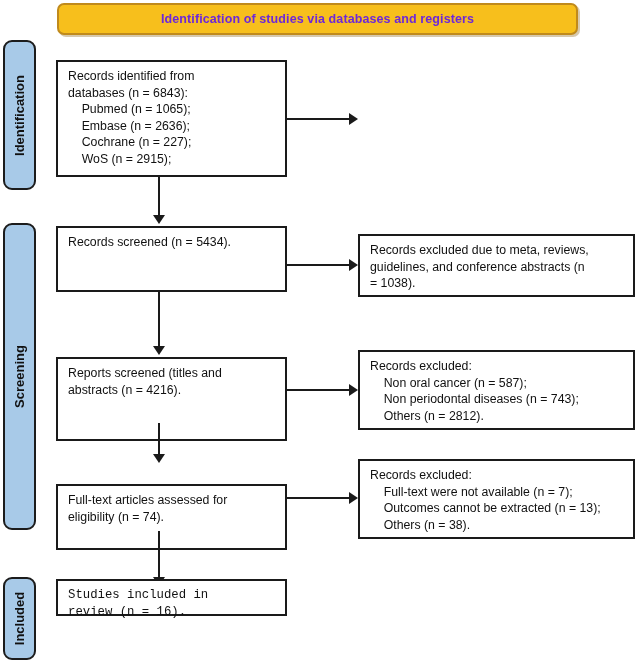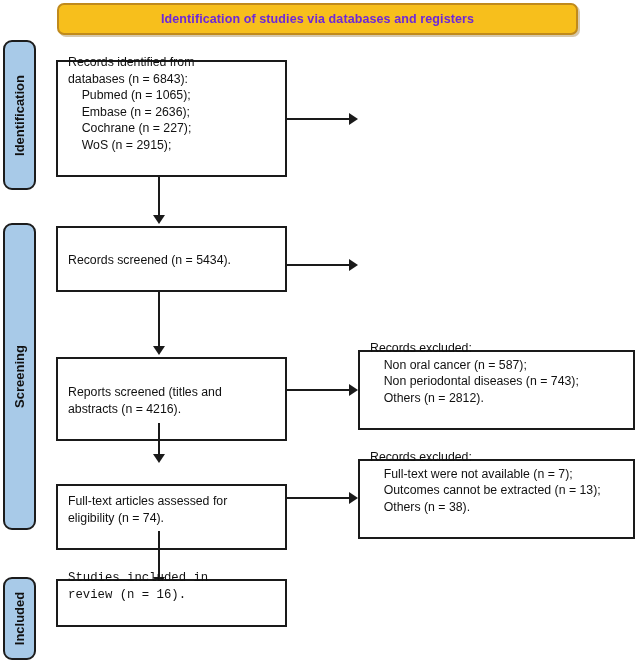--- a/index.html
+++ b/index.html
@@ -71,22 +71,22 @@
   .rail-screening      { top: 223px; height: 307px; }
   .rail-included       { top: 577px; height: 83px;  }
 
   
   .flow-box {
     position: absolute;
     background: #ffffff;
     border: 2px solid #1a1a1a;
     box-sizing: border-box;
     display: flex;
-    align-items: flex-end;
-    padding: 22px 10px;
+    align-items: flex-start;
+    padding: 6px 10px;
   }
   .flow-box .box-text {
     font-size: 12.3px;
     line-height: 16.5px;
     color: #111111;
     white-space: pre-wrap;
   }
   .flow-box .box-text .ital { font-style: italic; }
 
   
@@ -157,20 +157,25 @@
   <div class="conn conn-h" style="left:287px; top:118px; width:62px;"></div>
   <div class="arrow-right" style="left:349px; top:113px;"></div>
 
   <div class="conn conn-v" style="left:158px; top:177px; height:40px;"></div>
   <div class="arrow-down" style="left:153px; top:215px;"></div>
 
   <div class="flow-box box-screened">
     <span class="box-text">Records screened (n = 5434).</span>
   </div>
 
+  <div class="flow-box box-excl-meta">
+    <span class="box-text">Records excluded due to meta, reviews,
+guidelines, and conference abstracts (n
+= 1038).</span>
+  </div>
 
   <div class="conn conn-h" style="left:287px; top:264px; width:62px;"></div>
   <div class="arrow-right" style="left:349px; top:259px;"></div>
 
   <div class="conn conn-v" style="left:158px; top:292px; height:56px;"></div>
   <div class="arrow-down" style="left:153px; top:346px;"></div>
 
   <div class="flow-box box-reports">
     <span class="box-text">Reports screened (titles and
 abstracts (n = 4216).</span>

